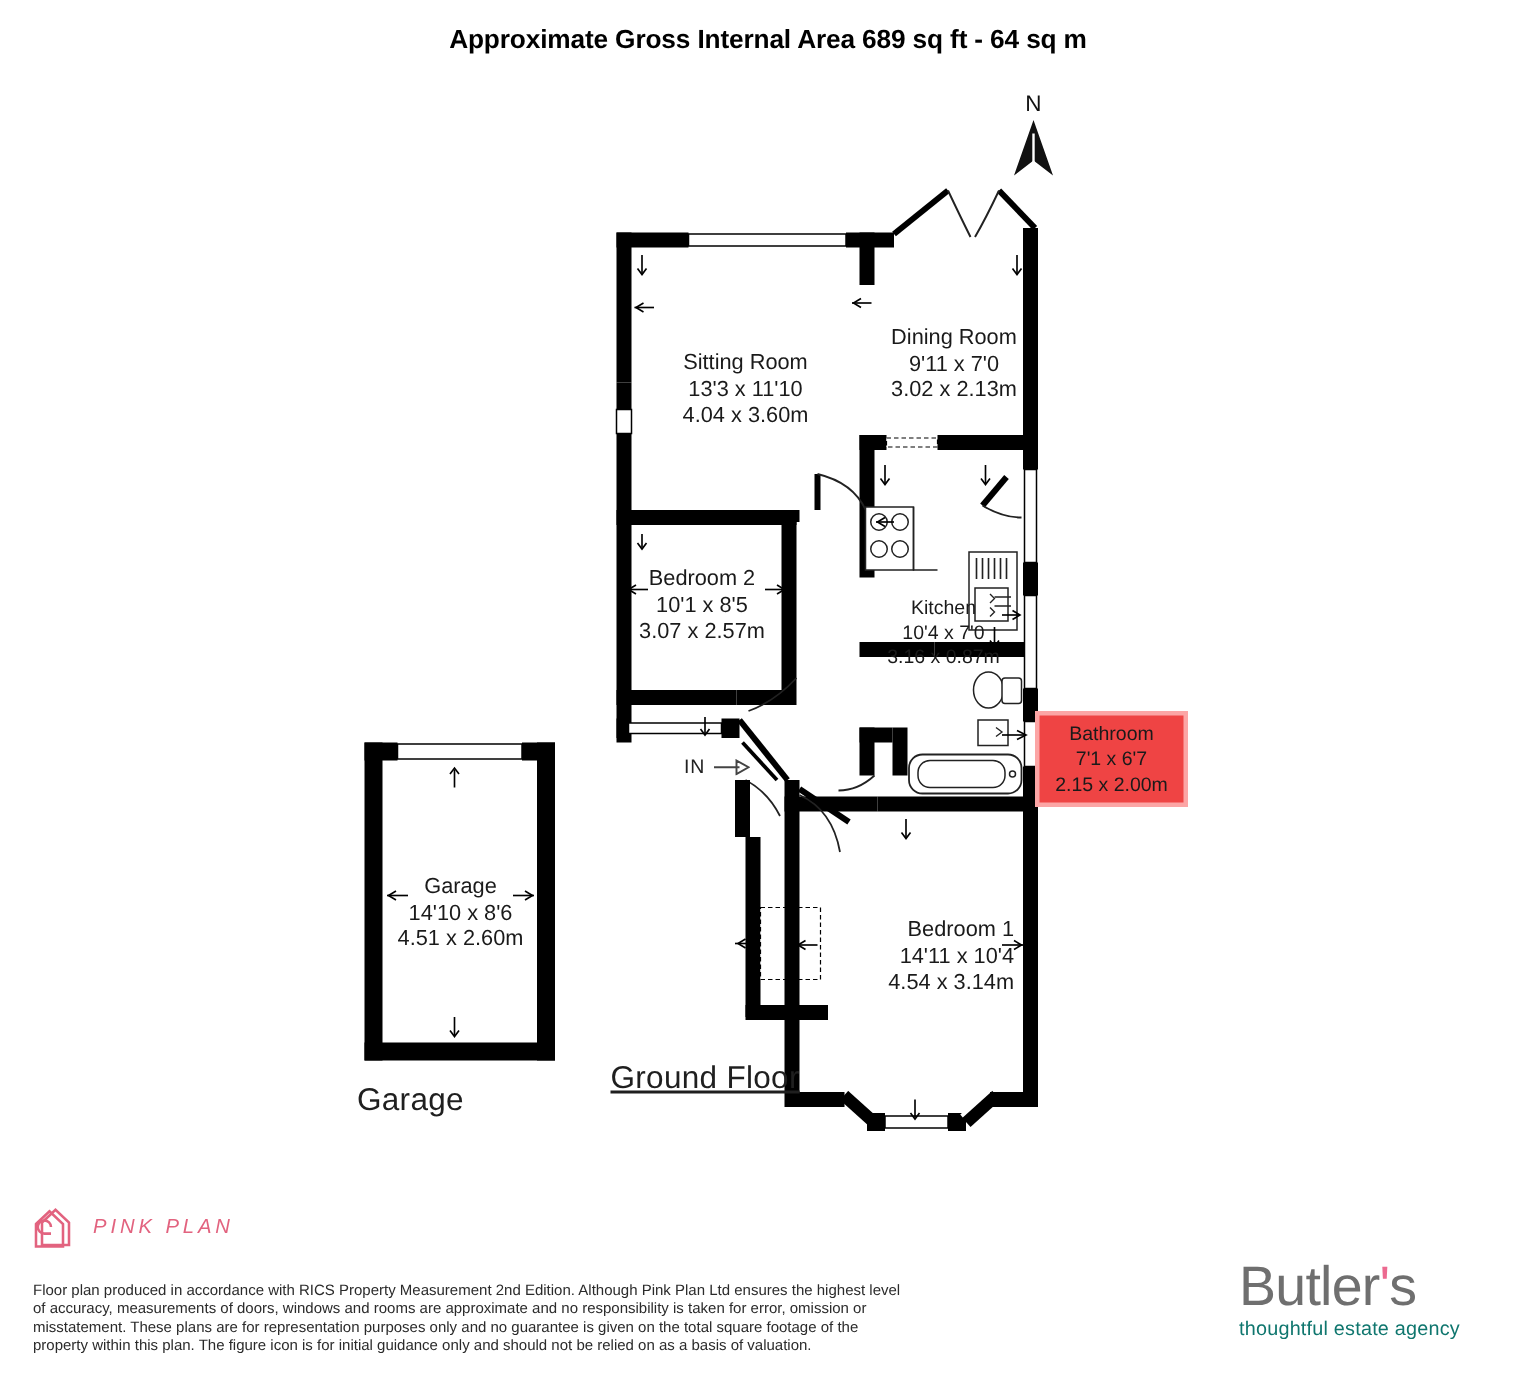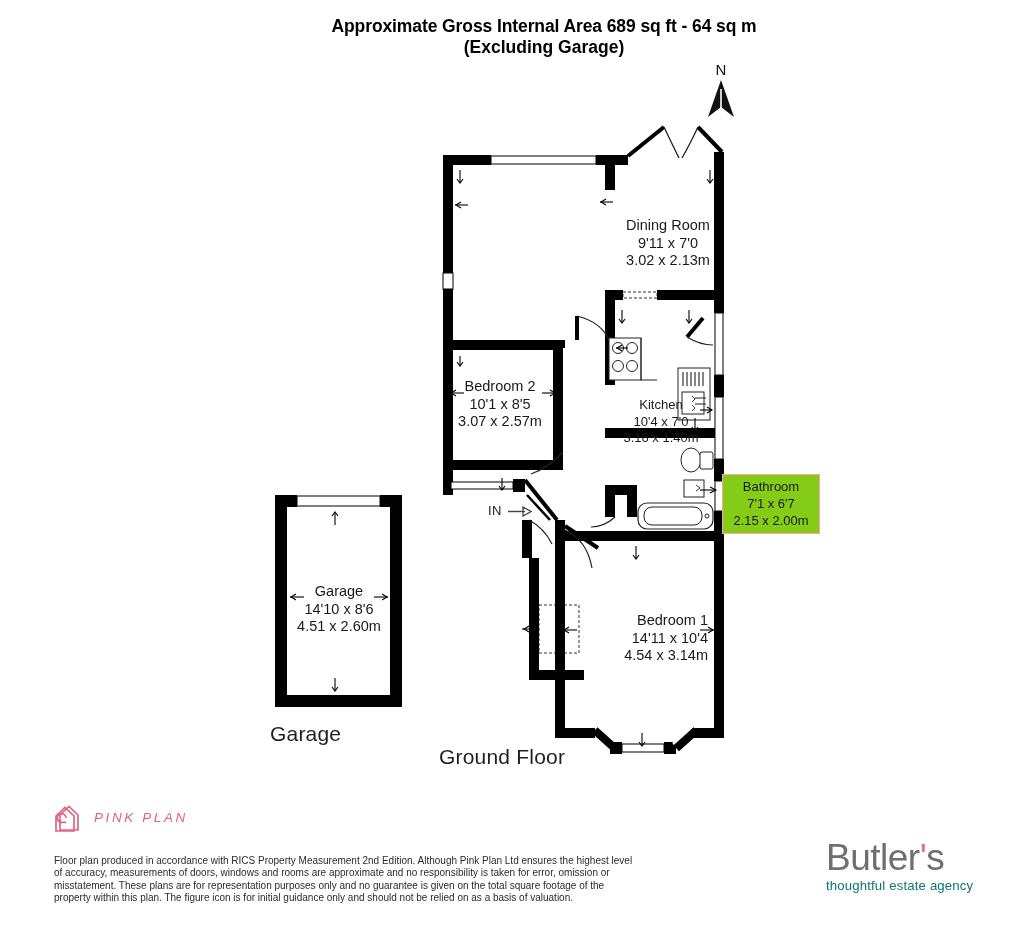--- a/index.html
+++ b/index.html
@@ -8,21 +8,21 @@
     background: #ffffff;
   }
   body {
     width: 1024px;
     height: 928px;
     position: relative;
     font-family: "Liberation Sans", sans-serif;
     color: #1a1a1a;
     overflow: hidden;
   }
-  .page { position: absolute; inset: 0; margin-left: 32px; }
+  .page { position: absolute; inset: 0; }
 
   
   .title-block {
     position: absolute;
     top: 16px;
     left: 0;
     width: 1024px;
     text-align: center;
   }
   .title-main {
@@ -80,22 +80,22 @@
     position: absolute;
     text-align: center;
     color: #1a1a1a;
     line-height: 17.5px;
     white-space: nowrap;
   }
   .rlabel .rname { font-size: 14.5px; }
   .rlabel .rdim  { font-size: 14.5px; }
 
   .boxed {
-    border: 1px solid #fca5a5;
-    background: #84cc16;
+    border: 3px solid #fca5a5;
+    background: #ef4444;
     padding: 3px 6px 4px 6px;
     line-height: 17px;
   }
 
   
   .floor-caption {
     position: absolute;
     font-size: 21px;
     color: #1f1f1f;
     letter-spacing: 0.2px;
@@ -160,21 +160,20 @@
     margin-top: 1px;
   }
 </style>
 </head>
 <body>
 
 <div class="page">
 
   <div class="title-block">
     <div class="title-main">Approximate Gross Internal Area 689 sq ft - 64 sq m</div>
-    <div class="title-sub">(Excluding Garage)</div>
   </div>
 
   <div class="compass">
     <div class="compass-n">N</div>
     <svg class="compass-arrow" viewBox="0 0 42 40">
       <path d="M21 1 L34 38 L21 28 L8 38 Z" fill="#111"></path>
       <path d="M21 10 L21 30" stroke="#fff" stroke-width="1.6"></path>
     </svg>
   </div>
 
@@ -375,37 +374,42 @@
             <path d="M264 594 l-5 3 5 3"></path>
           <path d="M342 597 L356 597"></path>
             <path d="M350 594 l5 3 -5 3"></path>
           <path d="M303 678 L303 690"></path>
             <path d="M300 687 l3 4 3 -4"></path>
         </g>
       </g>
     </svg>
   </div>
 
+  <div class="rlabel" style="left:437px; top:234px; width:120px;">
+    <div class="rname">Sitting Room</div>
+    <div class="rdim">13'3 x 11'10</div>
+    <div class="rdim">4.04 x 3.60m</div>
+  </div>
 
   <div class="rlabel" style="left:571px; top:217px; width:130px;">
     <div class="rname">Dining Room</div>
     <div class="rdim">9'11 x 7'0</div>
     <div class="rdim">3.02 x 2.13m</div>
   </div>
 
   <div class="rlabel" style="left:412px; top:378px; width:112px;">
     <div class="rname">Bedroom 2</div>
     <div class="rdim">10'1 x 8'5</div>
     <div class="rdim">3.07 x 2.57m</div>
   </div>
 
   <div class="rlabel" style="left:573px; top:397px; width:112px; line-height:16.5px;">
     <div class="rname" style="font-size:13px;">Kitchen</div>
     <div class="rdim" style="font-size:13px;">10'4 x 7'0</div>
-    <div class="rdim" style="font-size:13px;">3.16 x 1.40m</div>
+    <div class="rdim" style="font-size:13px;">3.16 x 0.87m</div>
   </div>
 
   <div class="rlabel boxed" style="left:690px; top:474px; width:84px;">
     <div class="rname" style="font-size:13px;">Bathroom</div>
     <div class="rdim" style="font-size:13px;">7'1 x 6'7</div>
     <div class="rdim" style="font-size:13px;">2.15 x 2.00m</div>
   </div>
 
   <div class="rlabel" style="left:548px; top:612px; width:128px;text-align:right;">
     <div class="rname">Bedroom 1</div>
@@ -421,21 +425,21 @@
 
   <div class="in-marker" style="left:456px; top:503px;">
     <span>IN</span>
     <svg width="24" height="11" viewBox="0 0 24 11" style="vertical-align:middle; margin-left:2px;">
       <path d="M0 5.5 H17" stroke="#444" stroke-width="1.4" fill="none"></path>
       <path d="M15 1 L23 5.5 L15 10 Z" fill="none" stroke="#444" stroke-width="1.3"></path>
     </svg>
   </div>
 
   <div class="floor-caption" style="left:238px; top:722px;">Garage</div>
-  <div class="floor-caption" style="left:407px; top:745px;">Ground Floor</div>
+  <div class="floor-caption" style="left:407px; top:707px;text-decoration:underline;">Ground Floor</div>
 
   <div class="pinkplan">
     <svg width="30" height="32" viewBox="0 0 30 32">
       <path d="M6 14 L15 5.5 L24 14 L24 29 L6 29 Z" fill="none" stroke="#e2637f" stroke-width="1.7"></path>
       <path d="M2 15 L11 6.5 L20 15 L20 30 L2 30 Z" fill="none" stroke="#e2637f" stroke-width="1.7"></path>
       <path d="M12 17 a4.4 4.4 0 1 0 -4.4 4.4 h4.4" fill="none" stroke="#e2637f" stroke-width="1.7"></path>
     </svg>
     <span class="pinkplan-text">PINK PLAN</span>
   </div>
 

